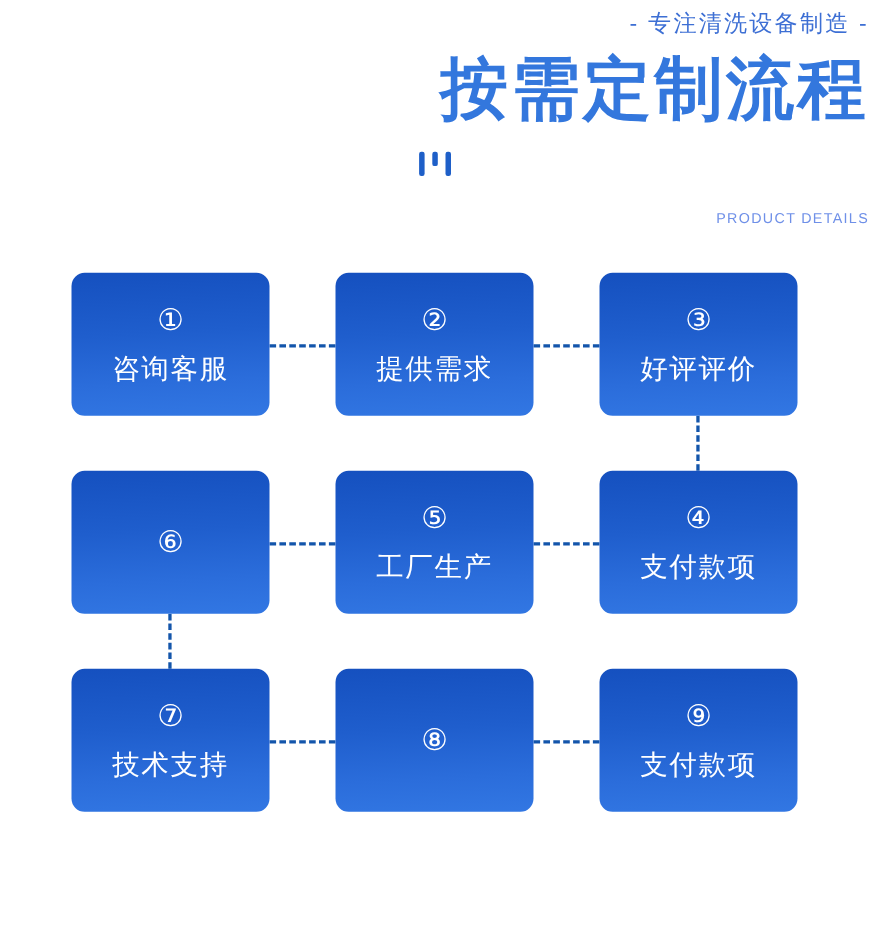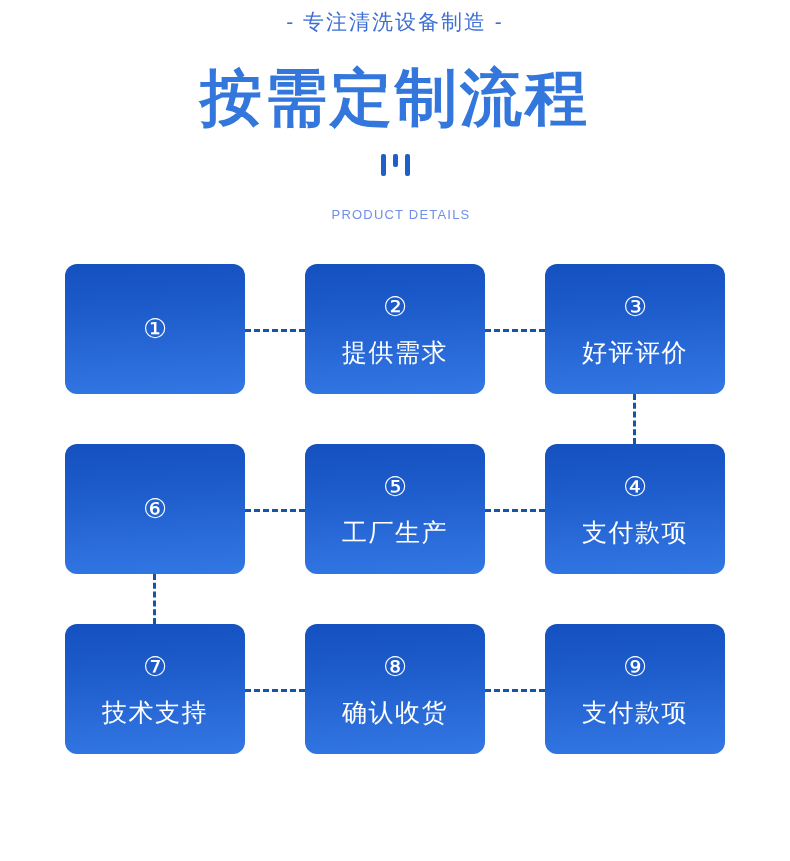--- a/index.html
+++ b/index.html
@@ -11,41 +11,41 @@
     height: 861px;
     background: #ffffff;
     font-family: "Liberation Sans", "DejaVu Sans", sans-serif;
     overflow: hidden;
     position: relative;
   }
 
   
   .header {
     width: 100%;
-    text-align: center;
+    text-align: right;
     padding-top: 8px;
     box-sizing: border-box;
   }
 
   .eyebrow {
     font-size: 21px;
     color: #3d6fd4;
     letter-spacing: 2px;
     line-height: 28px;
     font-weight: 400;
     white-space: nowrap;
   }
 
   .main-title {
     font-size: 62px;
     font-weight: bold;
     color: #3377dd;
     letter-spacing: 3px;
     line-height: 76px;
-    margin-top: 24px;
+    margin-top: 8px;
     white-space: nowrap;
   }
 
   
   .ornament {
     display: flex;
     justify-content: center;
     align-items: flex-start;
     gap: 7px;
     height: 30px;
@@ -153,20 +153,21 @@
 
 <div class="flow">
 
   <div class="row">
     <div class="h-connector h-conn-a"></div>
     <div class="h-connector h-conn-b"></div>
     <div class="v-connector v-right"></div>
 
     <div class="card">
       <span class="card-num">①</span>
+      <span class="card-label">咨询客服</span>
     </div>
     <div class="card">
       <span class="card-num">②</span>
       <span class="card-label">提供需求</span>
     </div>
     <div class="card">
       <span class="card-num">③</span>
       <span class="card-label">好评评价</span>
     </div>
   </div>
@@ -192,21 +193,20 @@
   <div class="row">
     <div class="h-connector h-conn-a"></div>
     <div class="h-connector h-conn-b"></div>
 
     <div class="card">
       <span class="card-num">⑦</span>
       <span class="card-label">技术支持</span>
     </div>
     <div class="card">
       <span class="card-num">⑧</span>
-      <span class="card-label">确认收货</span>
     </div>
     <div class="card">
       <span class="card-num">⑨</span>
       <span class="card-label">支付款项</span>
     </div>
   </div>
 
 </div>
 
 </body></html>

